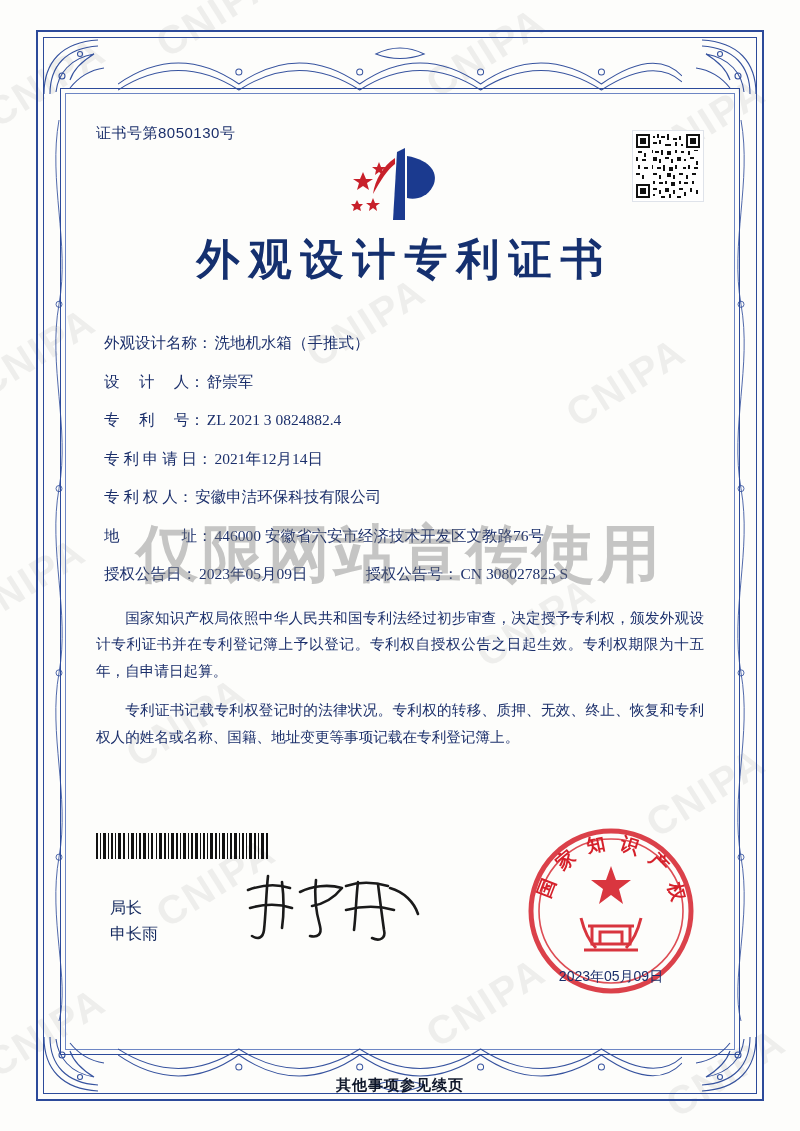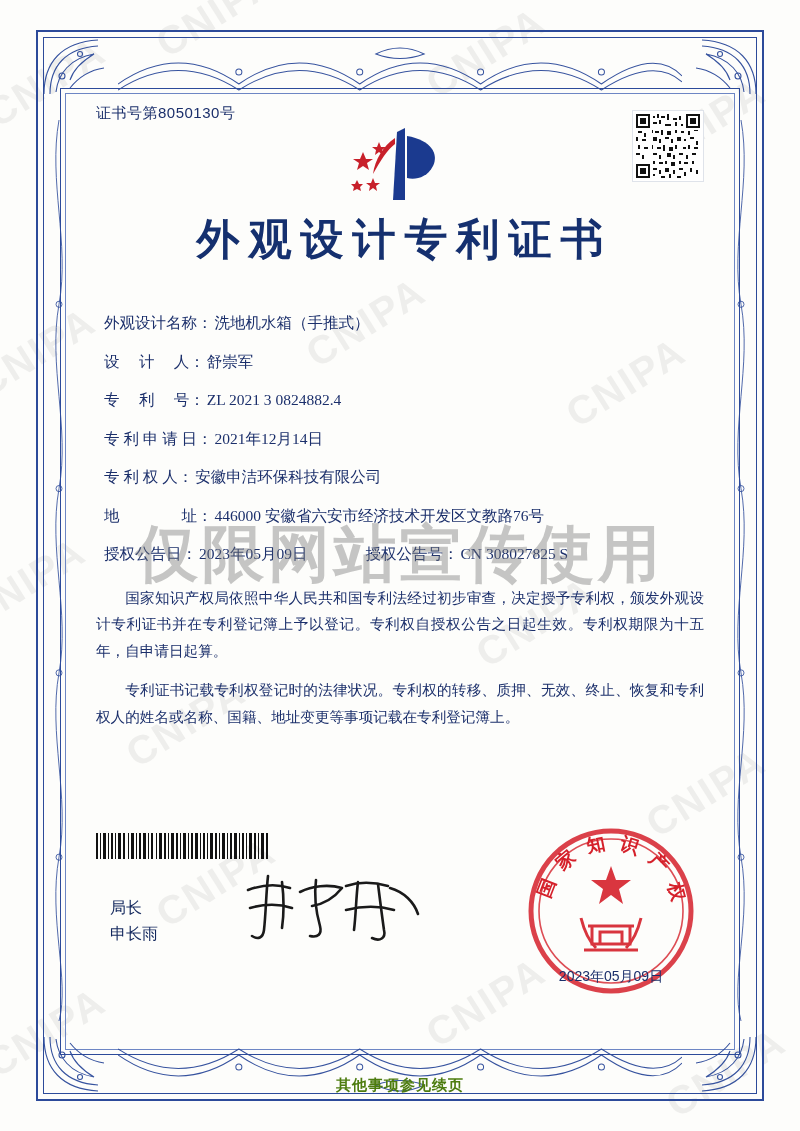--- a/index.html
+++ b/index.html
@@ -90,21 +90,21 @@
   }
   .side svg { width: 100%; height: 100%; display: block; }
   .side-left  { left: 46px; }
   .side-right { right: 46px; transform: scaleX(-1); }
 
   
   .content {
     position: absolute;
     left: 96px;
     right: 96px;
-    top: 104px;
+    top: 124px;
   }
 
   .cert-no {
     font-size: 15px;
     color: #1b2f6b;
     letter-spacing: .5px;
     font-family: "Liberation Sans", sans-serif;
   }
 
   .emblem {
@@ -233,21 +233,21 @@
     color: #1b2f6b;
   }
   .note-bottom {
     position: absolute;
     left: 0;
     right: 0;
     top: 1076px;
     text-align: center;
     font-size: 15px;
     font-weight: bold;
-    color: #4d7c0f;
+    color: #0f172a;
     letter-spacing: 1px;
   }
 
   
   .wm-layer {
     position: absolute;
     inset: 0;
     pointer-events: none;
     overflow: hidden;
   }

